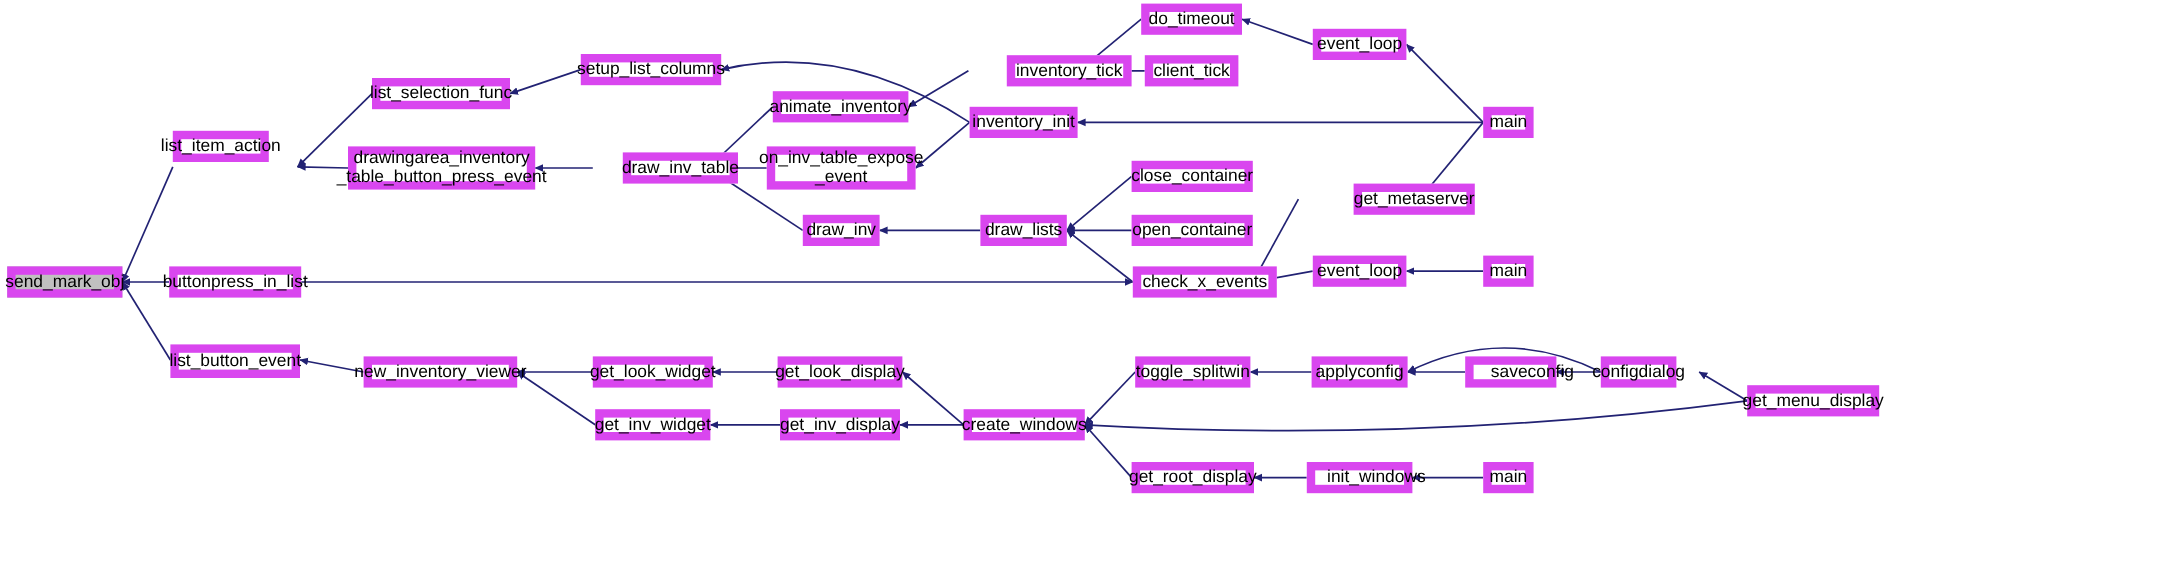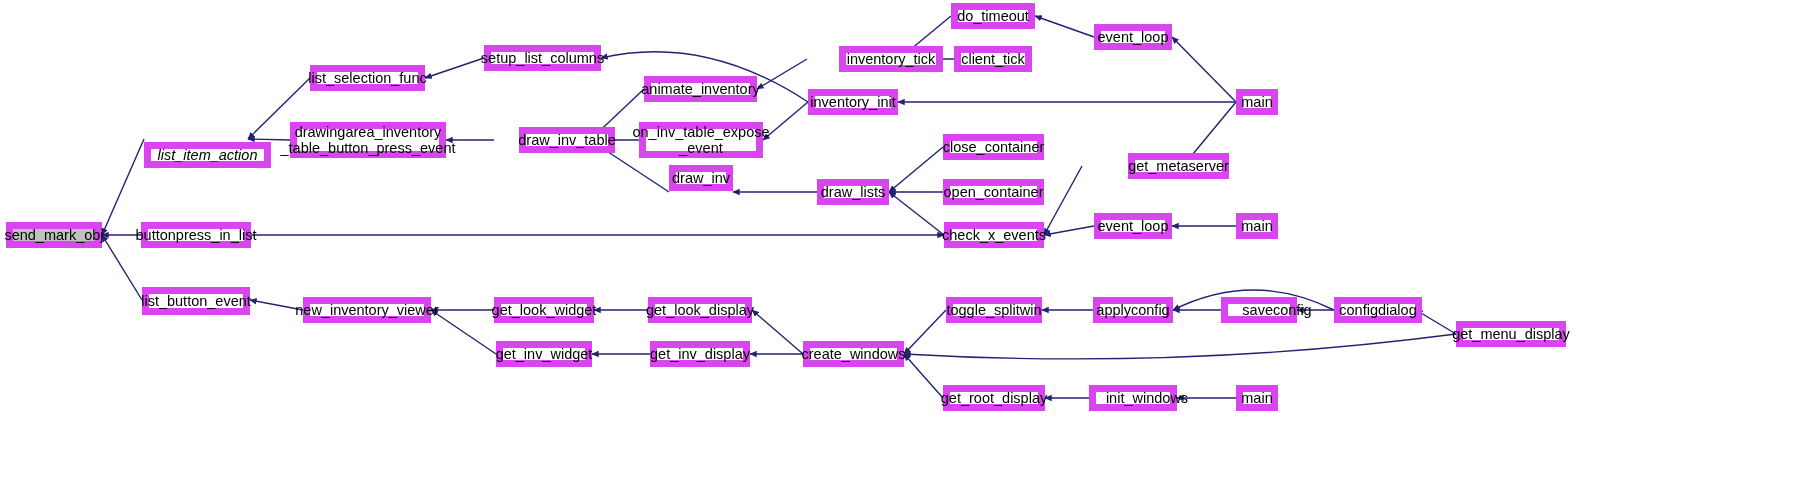--- a/index.html
+++ b/index.html
@@ -94,52 +94,52 @@
         <path d="M 1334,310 Q 1253.5,270 1173,310" fill="none" stroke="#222273" stroke-width="1.4" marker-end="url(#arrow)"></path>
         <path d="M 1334,310 L 1297,310" fill="none" stroke="#222273" stroke-width="1.4" marker-end="url(#arrow)"></path>
         <path d="M 1456,334 L 1416,310" fill="none" stroke="#222273" stroke-width="1.4" marker-end="url(#arrow)"></path>
         <path d="M 1089,398 L 1045,398" fill="none" stroke="#222273" stroke-width="1.4" marker-end="url(#arrow)"></path>
         <path d="M 1236,398 L 1177,398" fill="none" stroke="#222273" stroke-width="1.4" marker-end="url(#arrow)"></path>
       </g>
   </svg>
   <div id="node-layer">
       <div class="node root" style="left: 6px; top: 222px; width: 96px; height: 26px;">send_mark_obj</div>
       <div class="node" style="left: 141px; top: 222px; width: 110px; height: 26px;">buttonpress_in_list</div>
-      <div class="node" style="left: 144px; top: 142px; width: 127px; height: 26px; font-style: italic;">list_item_action</div>
+      <div class="node" style="left: 144px; top: 109px; width: 80px; height: 26px;">list_item_action</div>
       <div class="node" style="left: 142px; top: 287px; width: 108px; height: 28px;">list_button_event</div>
       <div class="node" style="left: 310px; top: 65px; width: 115px; height: 26px;">list_selection_func</div>
       <div class="node" style="left: 290px; top: 122px; width: 156px; height: 36px;">drawingarea_inventory
 _table_button_press_event</div>
       <div class="node" style="left: 303px; top: 297px; width: 128px; height: 26px;">new_inventory_viewer</div>
       <div class="node" style="left: 484px; top: 45px; width: 117px; height: 26px;">setup_list_columns</div>
       <div class="node" style="left: 494px; top: 127px; width: 96px; height: 26px; margin-left: 25px;">draw_inv_table</div>
       <div class="node" style="left: 494px; top: 297px; width: 100px; height: 26px;">get_look_widget</div>
       <div class="node" style="left: 496px; top: 341px; width: 96px; height: 26px;">get_inv_widget</div>
       <div class="node" style="left: 644px; top: 76px; width: 113px; height: 26px;">animate_inventory</div>
       <div class="node" style="left: 639px; top: 122px; width: 124px; height: 36px;">on_inv_table_expose
 _event</div>
-      <div class="node" style="left: 669px; top: 165px; width: 64px; height: 26px;">draw_inv</div>
+      <div class="node" style="left: 669px; top: 179px; width: 64px; height: 26px;">draw_inv</div>
       <div class="node" style="left: 648px; top: 297px; width: 104px; height: 26px;">get_look_display</div>
       <div class="node" style="left: 650px; top: 341px; width: 100px; height: 26px;">get_inv_display</div>
       <div class="node" style="left: 807px; top: 46px; width: 104px; height: 26px; margin-left: 32px;">inventory_tick</div>
       <div class="node" style="left: 808px; top: 89px; width: 90px; height: 26px;">inventory_init</div>
       <div class="node" style="left: 817px; top: 179px; width: 72px; height: 26px;">draw_lists</div>
       <div class="node" style="left: 803px; top: 341px; width: 101px; height: 26px;">create_windows</div>
       <div class="node" style="left: 951px; top: 3px; width: 84px; height: 26px;">do_timeout</div>
       <div class="node" style="left: 954px; top: 46px; width: 78px; height: 26px;">client_tick</div>
       <div class="node" style="left: 943px; top: 134px; width: 101px; height: 26px;">close_container</div>
       <div class="node" style="left: 943px; top: 179px; width: 101px; height: 26px;">open_container</div>
-      <div class="node" style="left: 944px; top: 222px; width: 100px; height: 26px;">check_x_events</div>
+      <div class="node" style="left: 944px; top: 222px; width: 120px; height: 26px;">check_x_events</div>
       <div class="node" style="left: 946px; top: 297px; width: 96px; height: 26px;">toggle_splitwin</div>
       <div class="node" style="left: 943px; top: 385px; width: 102px; height: 26px;">get_root_display</div>
       <div class="node" style="left: 1094px; top: 24px; width: 78px; height: 26px;">event_loop</div>
       <div class="node" style="left: 1128px; top: 153px; width: 101px; height: 26px;">get_metaserver</div>
       <div class="node" style="left: 1094px; top: 213px; width: 78px; height: 26px;">event_loop</div>
       <div class="node" style="left: 1093px; top: 297px; width: 80px; height: 26px;">applyconfig</div>
       <div class="node" style="left: 1089px; top: 385px; width: 88px; height: 26px; padding-left: 28px;">init_windows</div>
       <div class="node" style="left: 1236px; top: 89px; width: 42px; height: 26px;">main</div>
       <div class="node" style="left: 1236px; top: 213px; width: 42px; height: 26px;">main</div>
       <div class="node" style="left: 1221px; top: 297px; width: 76px; height: 26px; padding-left: 36px;">saveconfig</div>
       <div class="node" style="left: 1236px; top: 385px; width: 42px; height: 26px;">main</div>
-      <div class="node" style="left: 1334px; top: 297px; width: 88px; height: 26px;">configdialog</div>
+      <div class="node" style="left: 1334px; top: 297px; width: 63px; height: 26px;">configdialog</div>
       <div class="node" style="left: 1456px; top: 321px; width: 110px; height: 26px;">get_menu_display</div>
     </div>
 </div>
 
 </body></html>

